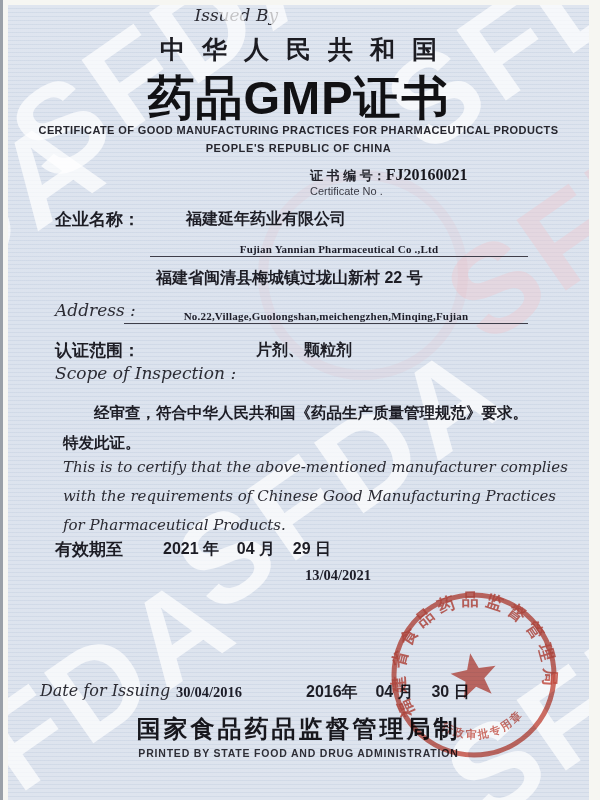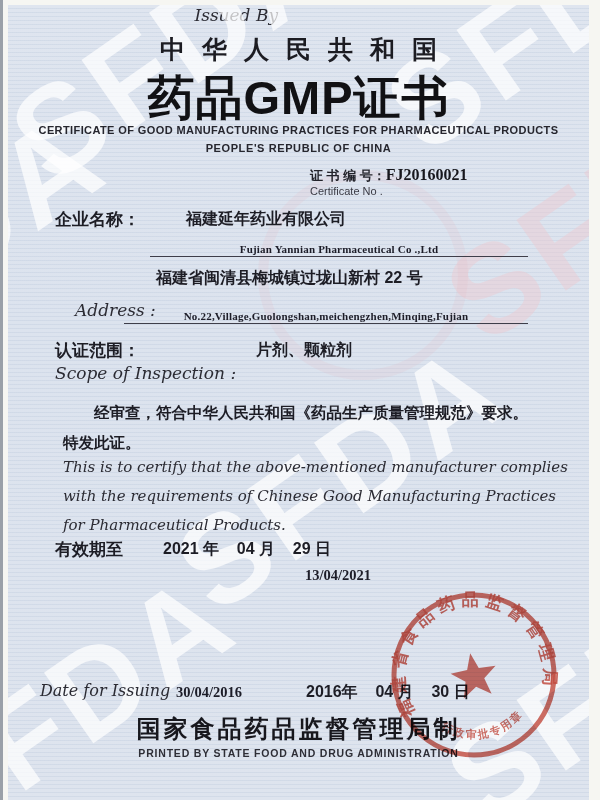--- a/index.html
+++ b/index.html
@@ -79,21 +79,21 @@
     <div class="en">Certificate No .</div>
   </div>
 
   <span class="abs lab-zh" style="left:47px;top:203px;">企业名称：</span>
   <span class="abs val-zh" style="left:178px;top:204px;">福建延年药业有限公司</span>
   <div class="uline" style="left:142px;top:228px;width:378px;height:23px;">
     <span class="val-en">Fujian Yannian Pharmaceutical Co .,Ltd</span>
   </div>
 
   <span class="abs val-zh" style="left:148px;top:263px;">福建省闽清县梅城镇过垅山新村 22 号</span>
-  <span class="abs lab-en" style="left:47px;top:295px;margin-left:20px;">Address :</span>
+  <span class="abs lab-en" style="left:47px;top:295px;">Address :</span>
   <div class="uline" style="left:116px;top:295px;width:404px;height:23px;">
     <span class="val-en">No.22,Village,Guolongshan,meichengzhen,Minqing,Fujian</span>
   </div>
 
   <span class="abs lab-zh" style="left:47px;top:334px;">认证范围：</span>
   <span class="abs val-zh" style="left:248px;top:335px;">片剂、颗粒剂</span>
   <span class="abs lab-en" style="left:47px;top:358px;">Scope of Inspection :</span>
 
   <div class="abs stmt-zh" style="top:393px;">
     <div class="l1">经审查，符合中华人民共和国《药品生产质量管理规范》要求。</div>

